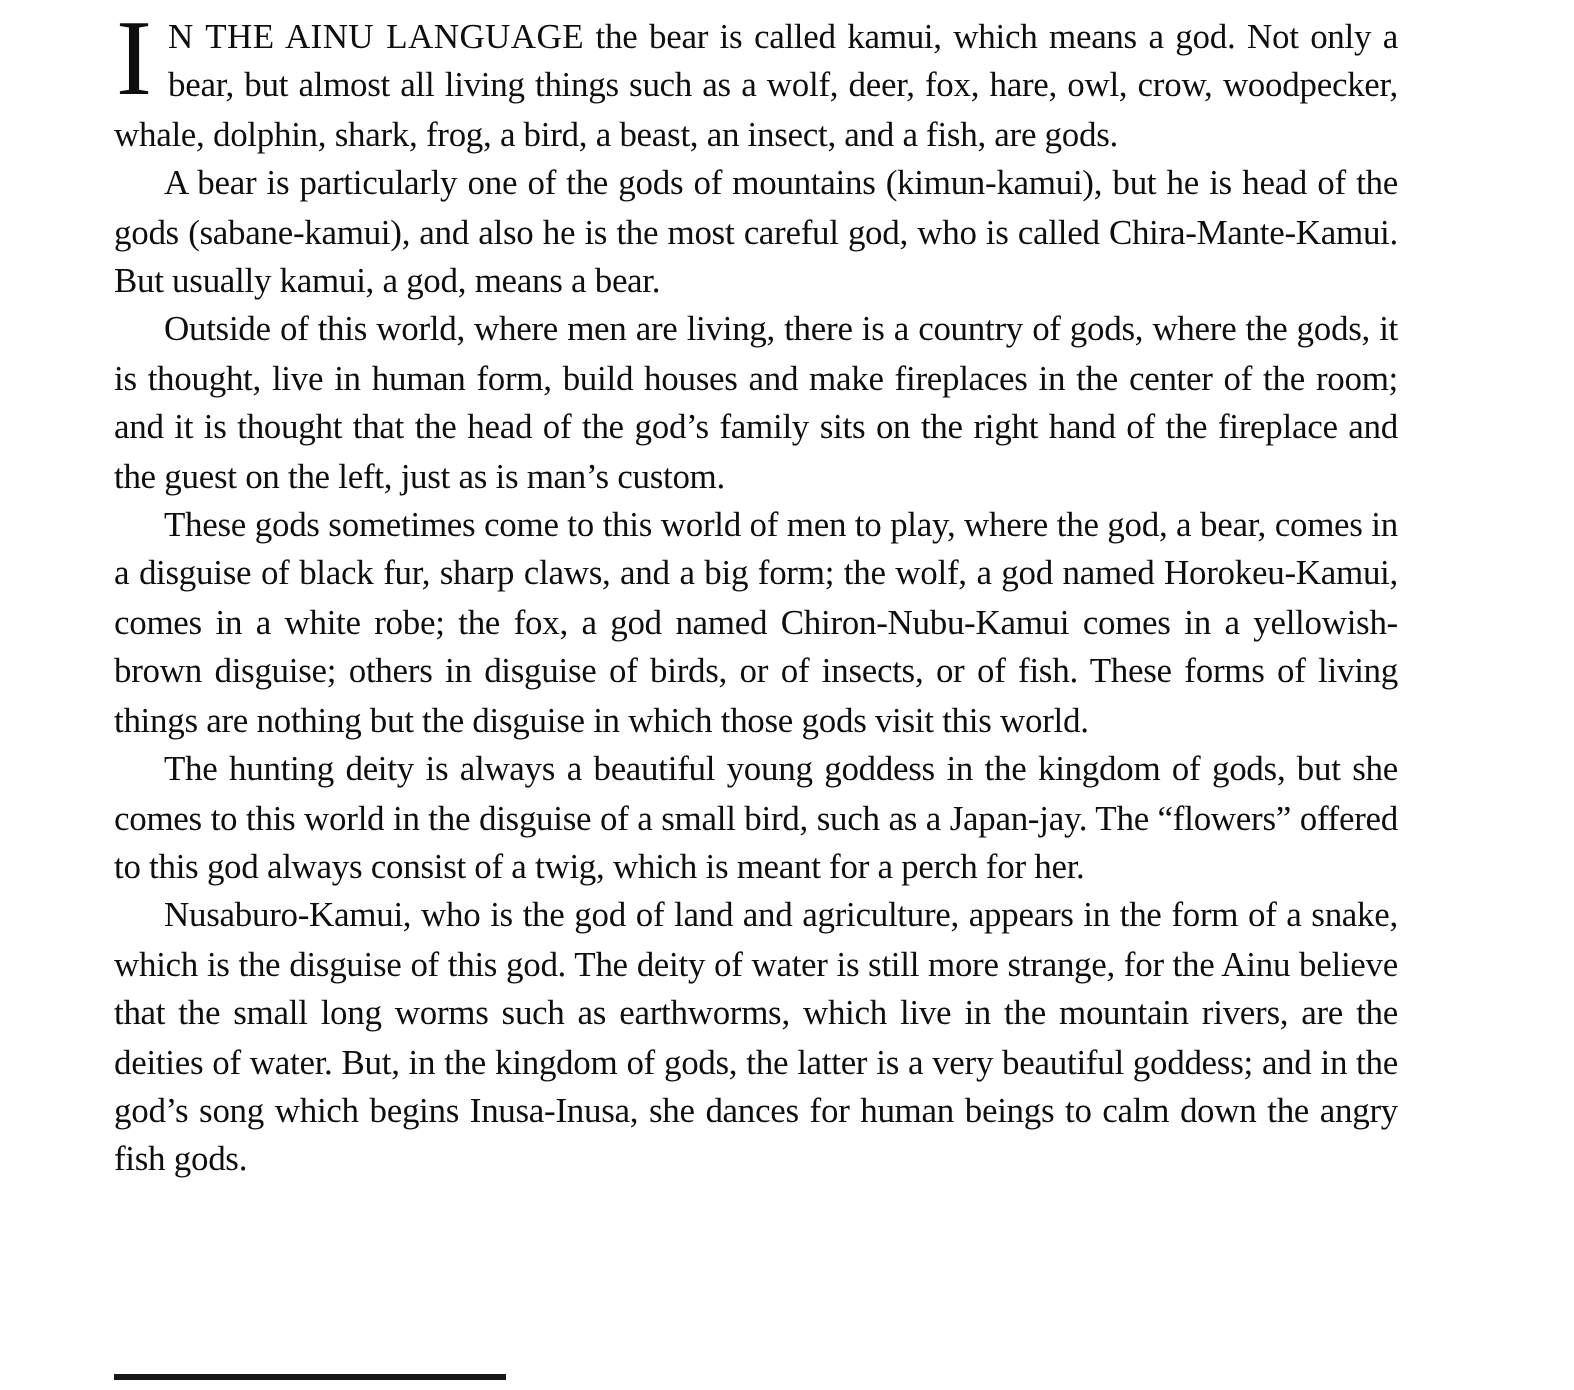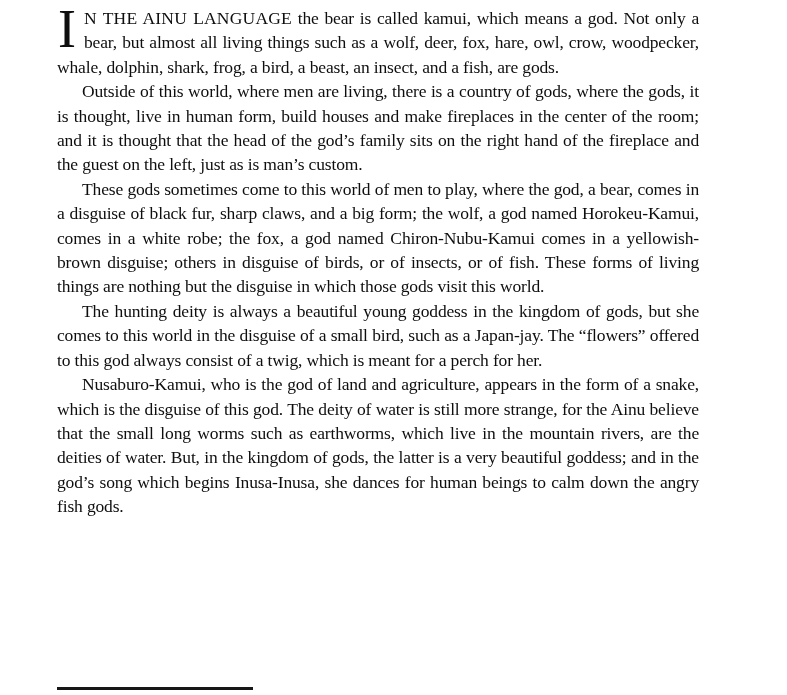--- a/index.html
+++ b/index.html
@@ -57,19 +57,20 @@
   }
 </style>
 </head>
 <body>
 
 <div class="page">
   <div class="text-block">
     <p>
       <span class="dropcap">I</span><span class="leadin">N THE AINU LANGUAGE</span><span> the bear is called kamui, which means a god. Not only a bear, but almost all living things such as a wolf, deer, fox, hare, owl, crow, woodpecker, whale, dolphin, shark, frog, a bird, a beast, an insect, and a fish, are gods.</span>
     </p>
+    <p class="indented">A bear is particularly one of the gods of mountains (kimun-kamui), but he is head of the gods (sabane-kamui), and also he is the most careful god, who is called Chira-Mante-Kamui. But usually kamui, a god, means a bear.</p>
     <p class="indented">Outside of this world, where men are living, there is a country of gods, where the gods, it is thought, live in human form, build houses and make fireplaces in the center of the room; and it is thought that the head of the god’s family sits on the right hand of the fireplace and the guest on the left, just as is man’s custom.</p>
     <p class="indented">These gods sometimes come to this world of men to play, where the god, a bear, comes in a disguise of black fur, sharp claws, and a big form; the wolf, a god named Horokeu-Kamui, comes in a white robe; the fox, a god named Chiron-Nubu-Kamui comes in a yellowish-brown disguise; others in disguise of birds, or of insects, or of fish. These forms of living things are nothing but the disguise in which those gods visit this world.</p>
     <p class="indented">The hunting deity is always a beautiful young goddess in the kingdom of gods, but she comes to this world in the disguise of a small bird, such as a Japan-jay. The “flowers” offered to this god always consist of a twig, which is meant for a perch for her.</p>
     <p class="indented">Nusaburo-Kamui, who is the god of land and agriculture, appears in the form of a snake, which is the disguise of this god. The deity of water is still more strange, for the Ainu believe that the small long worms such as earthworms, which live in the mountain rivers, are the deities of water. But, in the kingdom of gods, the latter is a very beautiful goddess; and in the god’s song which begins Inusa-Inusa, she dances for human beings to calm down the angry fish gods.</p>
   </div>
   <div class="footnote-rule"></div>
 </div>
 
 </body></html>

